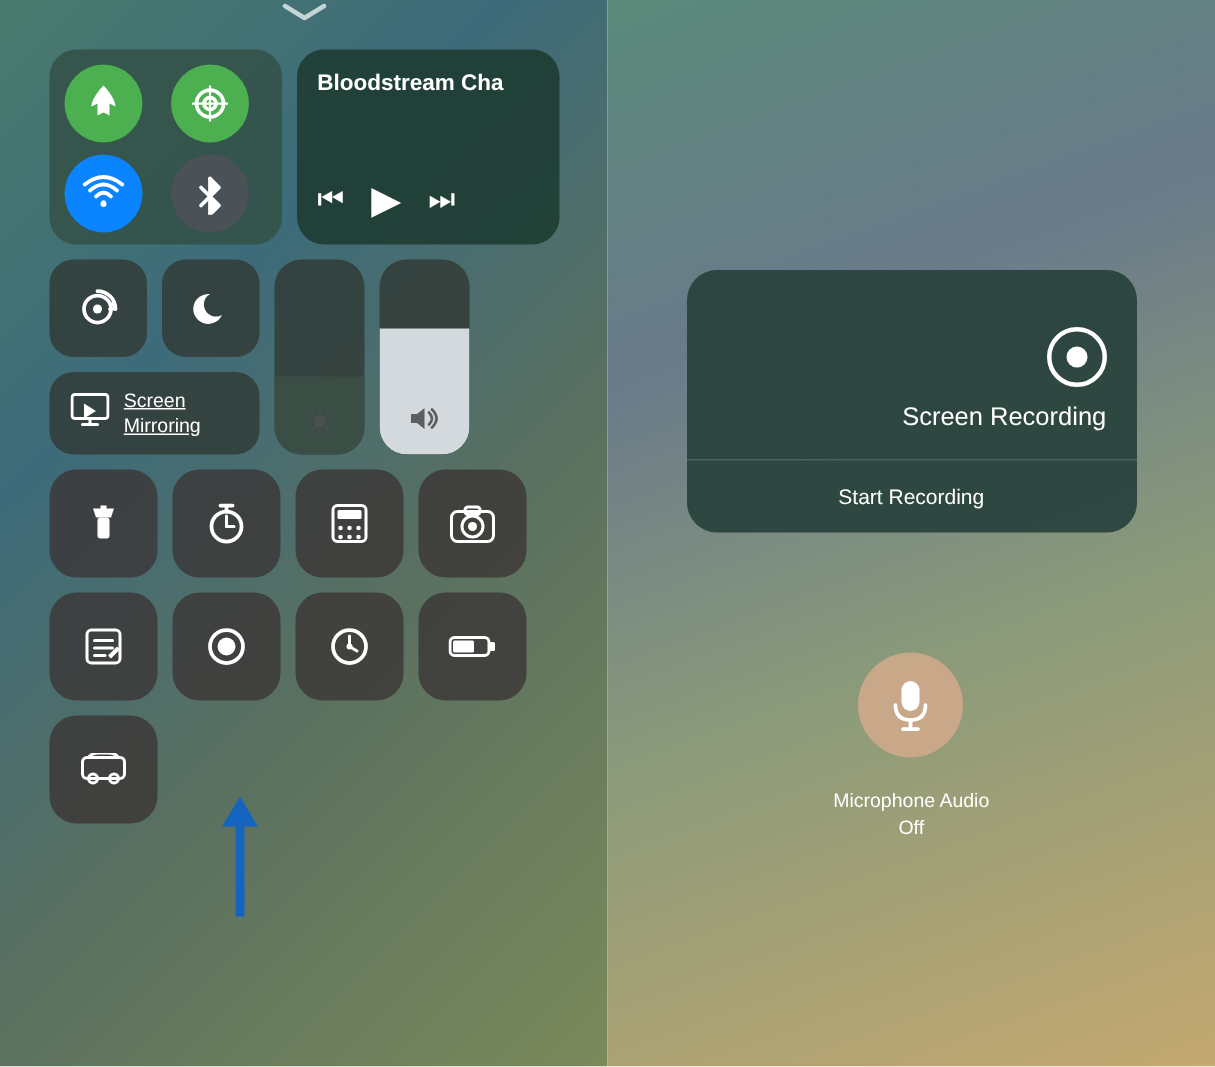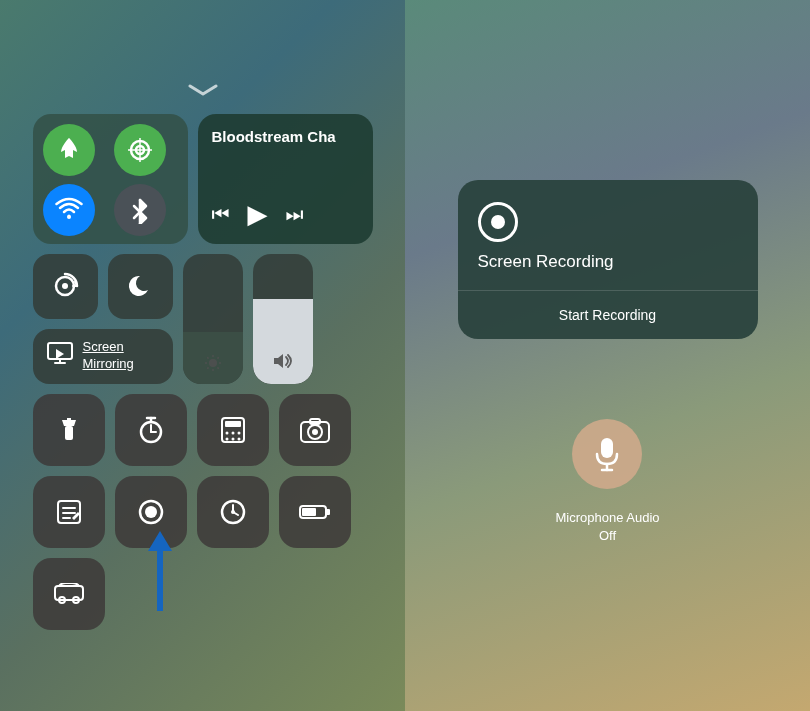--- a/index.html
+++ b/index.html
@@ -11,21 +11,20 @@
       display: flex;
     }
 
     
     .left-panel {
       width: 405px;
       height: 711px;
       background: linear-gradient(135deg, #4a7a6d 0%, #3d6b7a 30%, #5a7060 60%, #7a8a5a 100%);
       position: relative;
       display: flex;
-      align-items: center;
       justify-content: center;
     }
 
     .control-center {
       width: 340px;
       display: flex;
       flex-direction: column;
       gap: 10px;
     }
 
@@ -268,23 +267,24 @@
     .screen-recording-popup {
       width: 300px;
       background: rgba(40, 65, 60, 0.92);
       border-radius: 20px;
       overflow: hidden;
     }
     .sr-top {
       padding: 22px 20px 18px;
       display: flex;
       flex-direction: column;
-      align-items: flex-start;
+      align-items: flex-end;
       gap: 10px;
       border-bottom: 1px solid rgba(255,255,255,0.15);
+      margin-top: 16px;
     }
     .sr-icon {
       width: 40px;
       height: 40px;
       border-radius: 50%;
       border: 3px solid white;
       display: flex;
       align-items: center;
       justify-content: center;
       position: relative;

